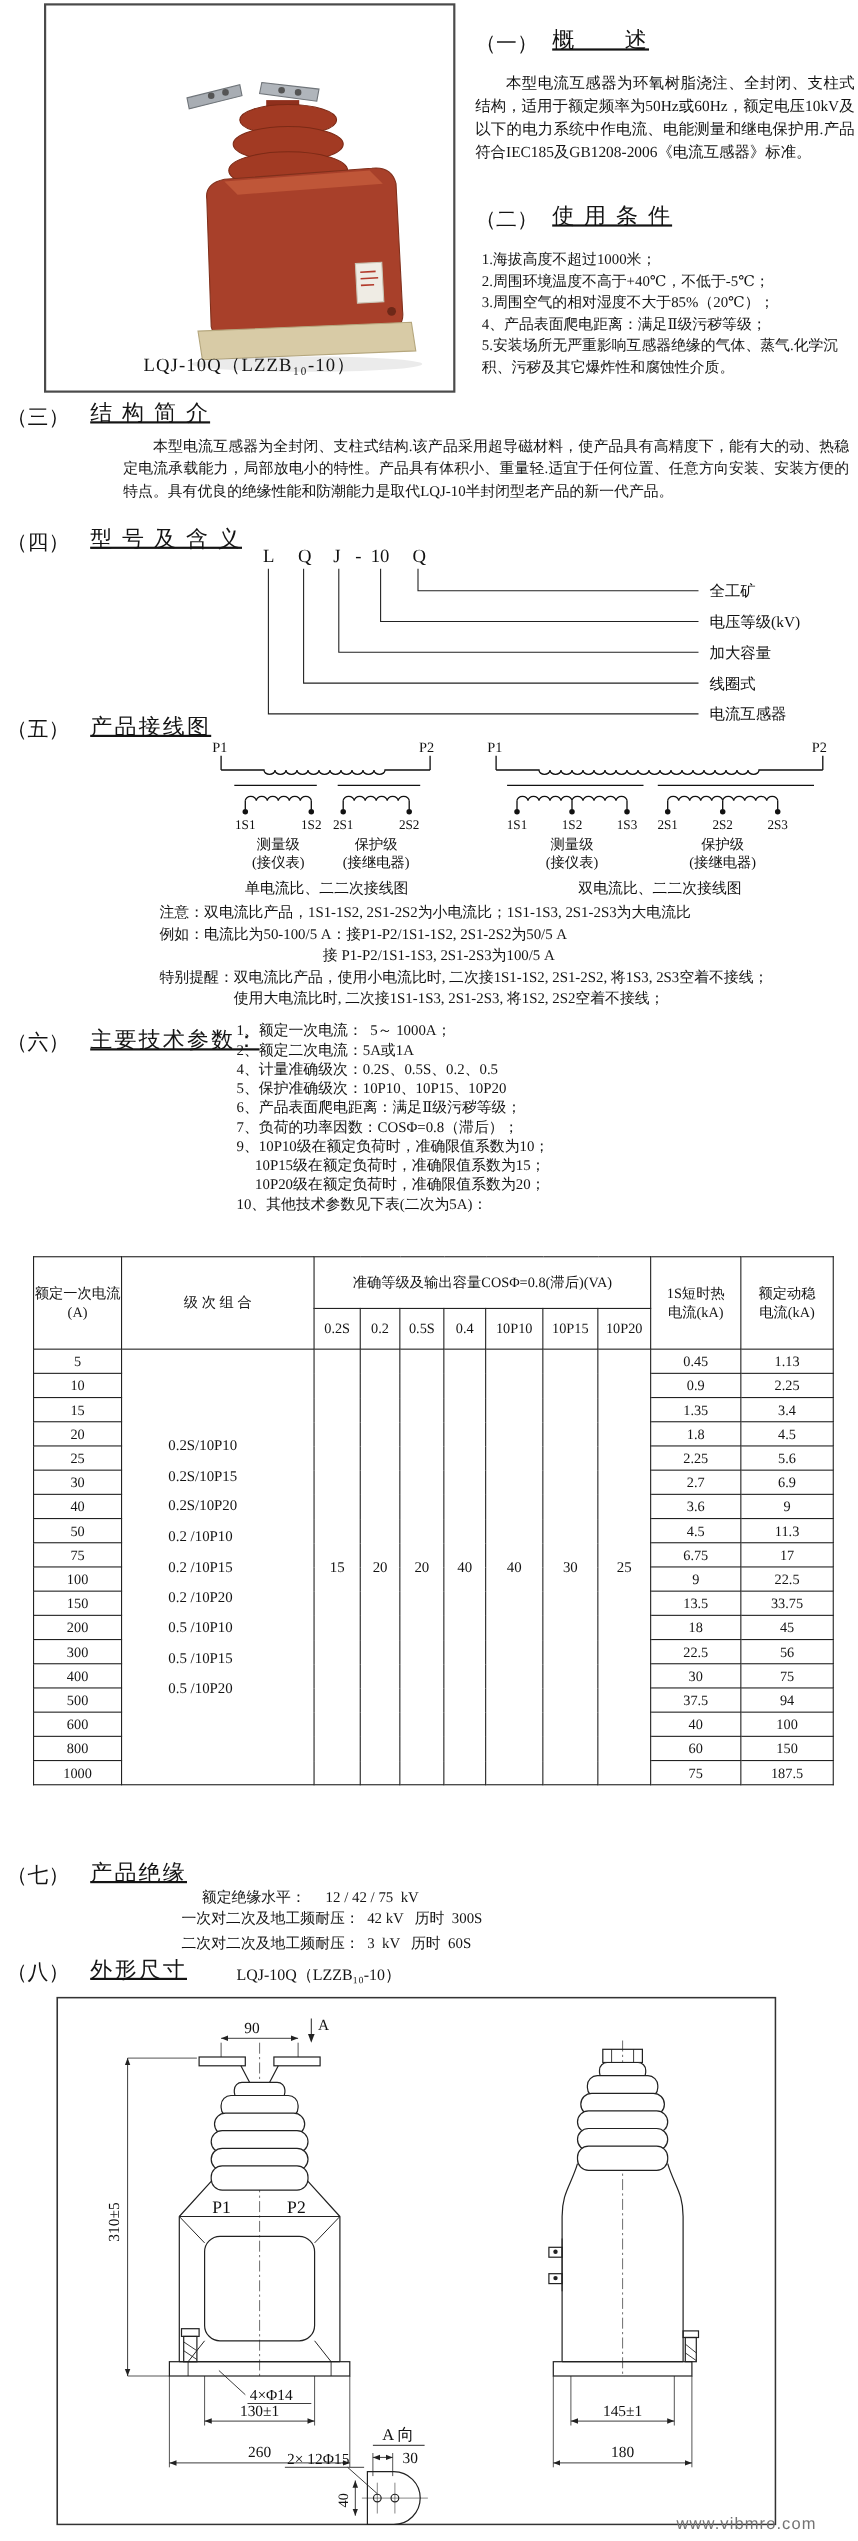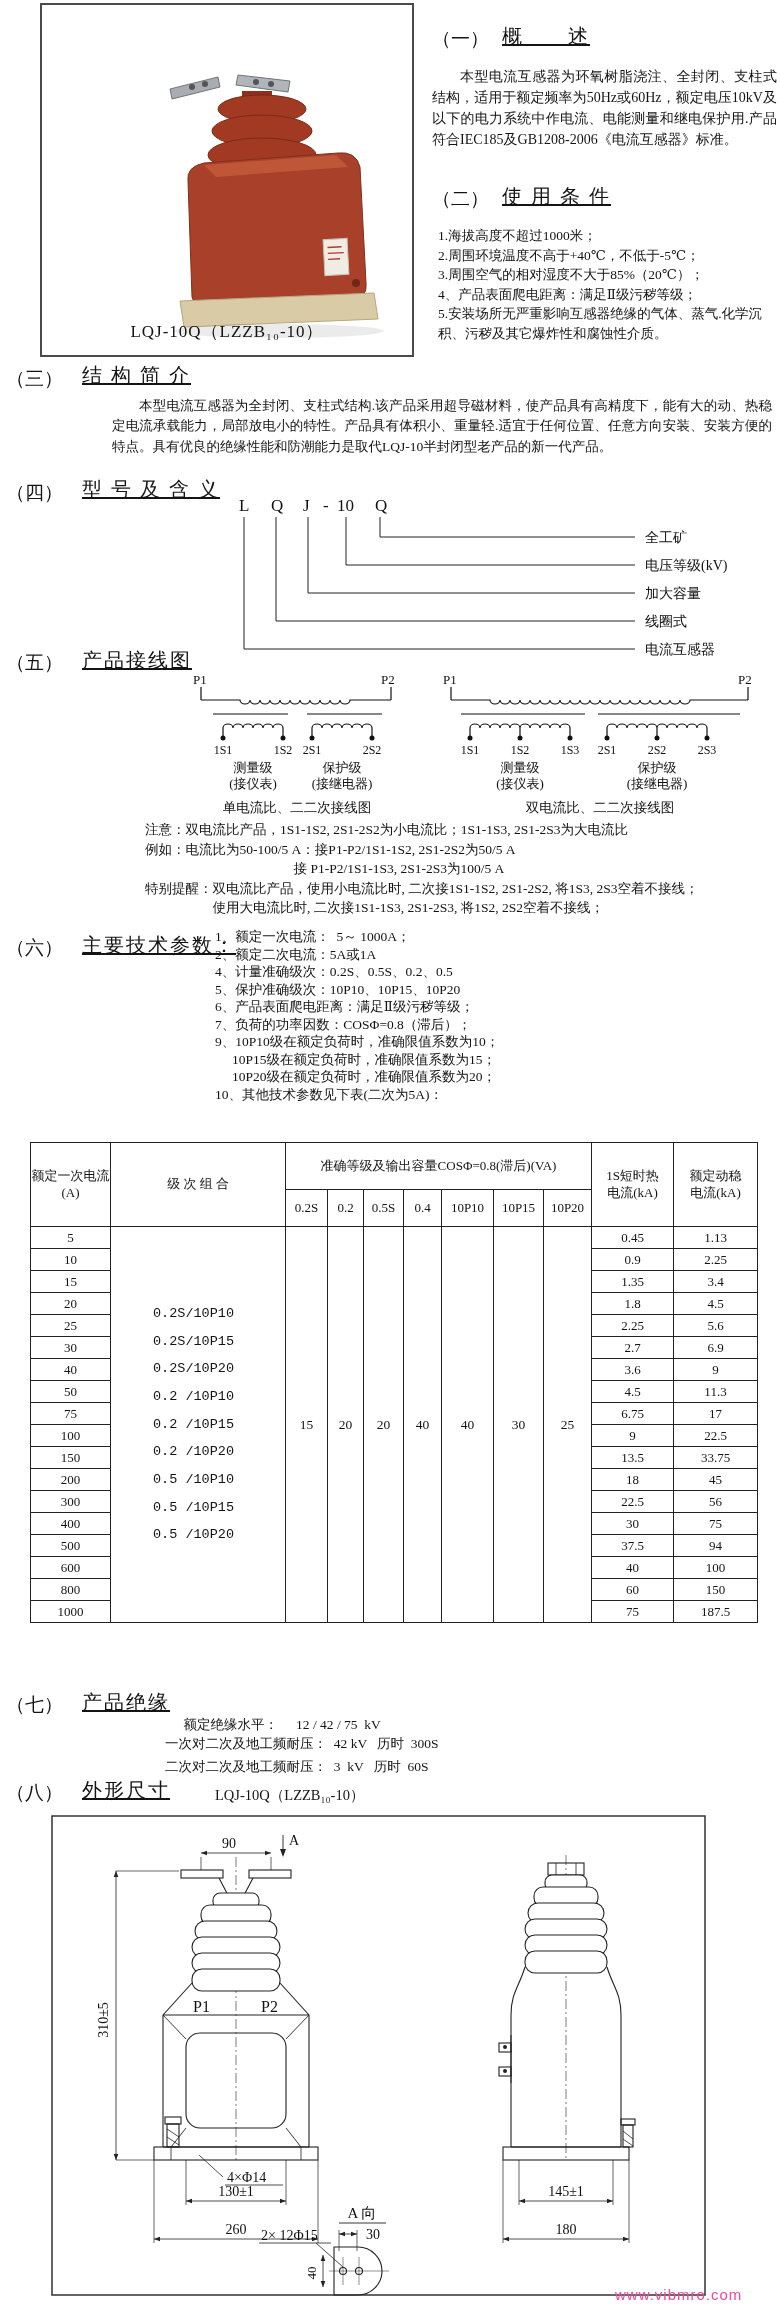--- a/index.html
+++ b/index.html
@@ -13,24 +13,24 @@
   .notes .line{font-size:13.5px;line-height:1.45;white-space:pre;}
   .params .line{font-size:13.5px;line-height:1.3;white-space:pre;}
   .photo-frame{left:40px;top:3px;width:370px;height:350px;border:2px solid #4a4a4a;background:#fff;}
   .caption{position:absolute;left:0;right:0;bottom:12px;text-align:center;font-size:17px;letter-spacing:1px;}
   .spec-table{border-collapse:collapse;table-layout:fixed;width:727px;}
   .spec-table th,.spec-table td{border:1px solid #222;text-align:center;font-size:13px;padding:0;font-weight:normal;}
   .spec-table thead th{white-space:pre-line;line-height:1.25;}
   .spec-table thead tr:nth-child(1) th{height:46px;}
   .spec-table thead tr:nth-child(2) th{height:36px;}
   .spec-table tbody td{height:21px;font-size:13px;}
-  .spec-table td.combo{white-space:pre-line;text-align:left;padding-left:42px;font-size:13.5px;line-height:2.05;vertical-align:middle;font-family:Liberation Mono, monospace;}
+  .spec-table td.combo{white-space:pre-line;text-align:left;padding-left:42px;font-size:13.5px;line-height:2.05;vertical-align:middle;}
   .spec-table td.cap{vertical-align:middle;font-size:13.5px;}
   .pre{white-space:pre;font-size:13.5px;}
-  .watermark{font-family:"Liberation Sans","DejaVu Sans",sans-serif;font-size:15px;color:#ec4899;letter-spacing:1px;}
+  .watermark{font-family:"Liberation Sans","DejaVu Sans",sans-serif;font-size:15px;color:#737373;letter-spacing:1px;}
   svg text{font-family:"Liberation Serif","DejaVu Serif",serif;}
 </style>
 </head>
 <body>
 
 <div class="page">
 
   <div class="abs photo-frame">
     <svg width="366" height="346" viewBox="0 0 366 346">
       <g>

